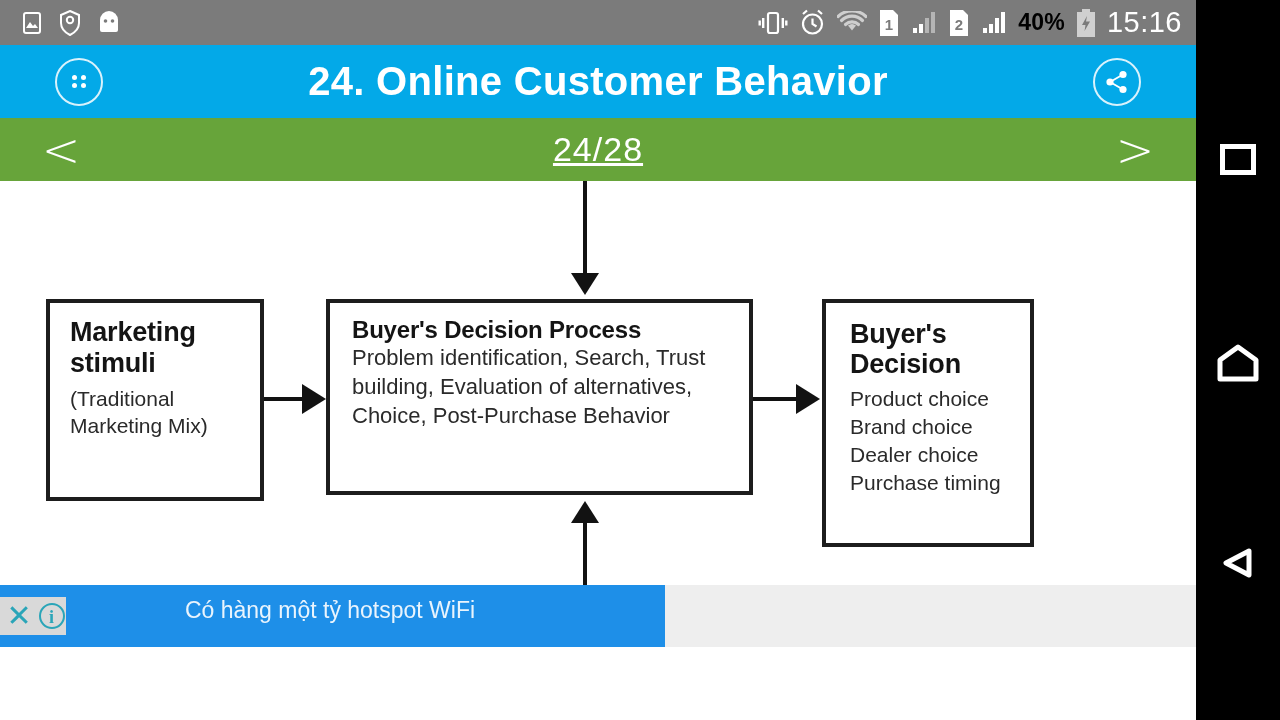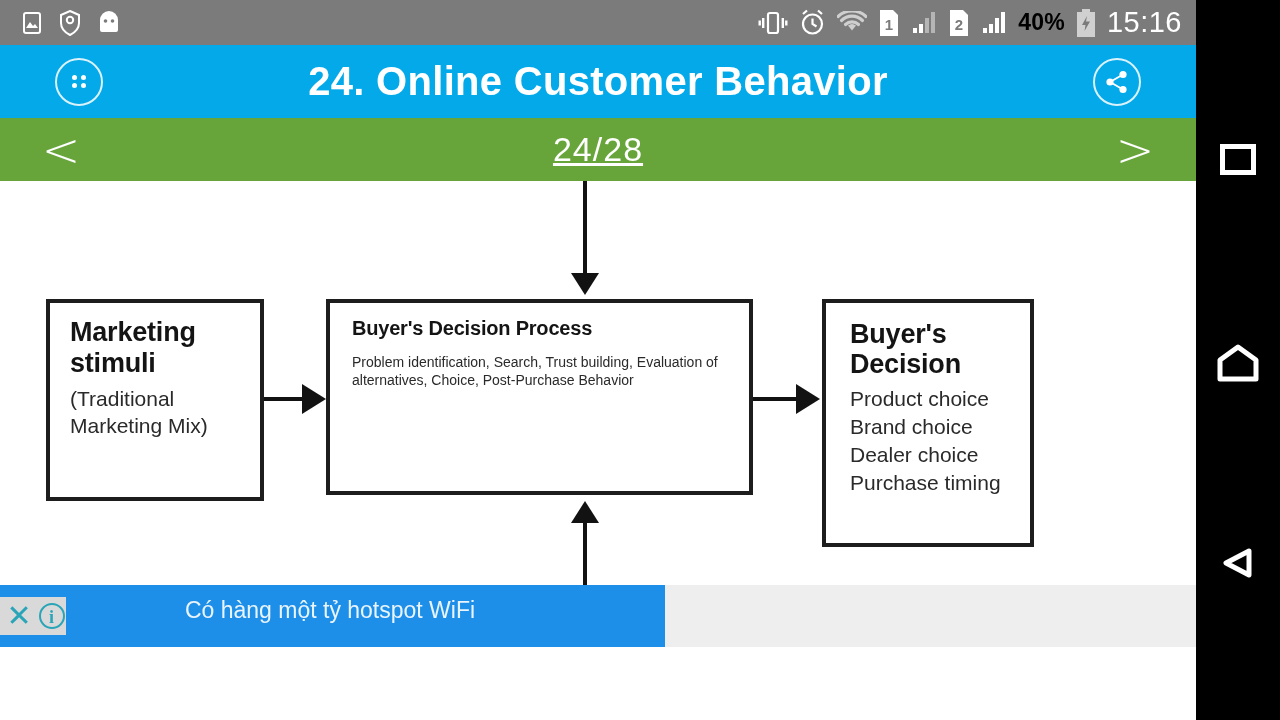--- a/index.html
+++ b/index.html
@@ -83,22 +83,22 @@
   .dbox p {
     font-family: "Liberation Sans", sans-serif;
     font-weight: 400; color: #2a2a2a;
   }
 
   #box-stimuli { left: 30px; top: 118px; width: 218px; height: 202px; }
   #box-stimuli h4 { font-size: 27px; line-height: 1.13; }
   #box-stimuli p  { font-size: 21px; line-height: 1.28; margin-top: 8px; }
 
   #box-process { left: 310px; top: 118px; width: 427px; height: 196px; padding-left: 22px; }
-  #box-process h4 { font-size: 20px; line-height: 1.1; }
-  #box-process p  { font-size: 14px; line-height: 1.32; margin-top: 14px; }
+  #box-process h4 { font-size: 24px; line-height: 1.1; }
+  #box-process p  { font-size: 22px; line-height: 1.32; margin-top: 0; }
 
   #box-decision { left: 806px; top: 118px; width: 212px; height: 248px; padding-left: 24px; padding-top: 16px; }
   #box-decision h4 { font-size: 27px; line-height: 1.12; }
   #box-decision p  { font-size: 21px; line-height: 1.33; margin-top: 6px; }
 
   
   .vline { position: absolute; background: #121212; width: 4px; }
   .hline { position: absolute; background: #121212; height: 4px; }
   .arrow-d {
     position: absolute; width: 0; height: 0;

